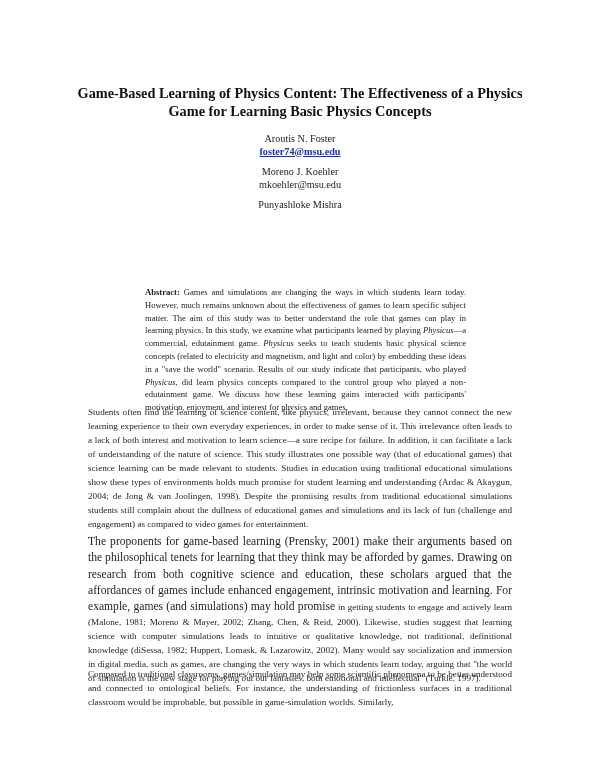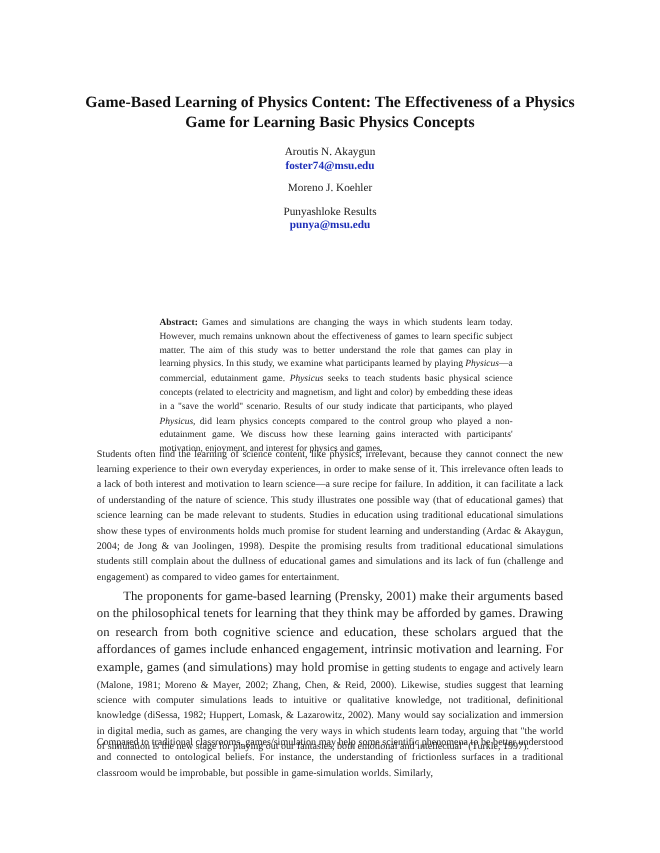--- a/index.html
+++ b/index.html
@@ -11,56 +11,56 @@
     .title {
       position: absolute; left: 60px; width: 480px; top: 68px;
       text-align: center; font-weight: bold; font-size: 14.3px; line-height: 18px; color: #111;
     }
     .authors {
       position: absolute; left: 150px; width: 300px; top: 117px;
       text-align: center; font-size: 10.2px; line-height: 12.6px; color: #222;
     }
     .author { margin-bottom: 8px; }
     .author .email { display: block; }
-    .author a.email { color: #1d2fb8; font-weight: bold; }
+    .author a.email { color: #1d2fb8; text-decoration: underline; font-weight: bold; }
     .author span.email { color: #222; }
     .affil { margin-top: 2px; font-size: 10.6px; line-height: 12.4px; }
     .abstract {
       position: absolute; left: 145px; width: 321px; top: 270px;
       font-size: 8.6px; line-height: 12.8px; text-align: justify; color: #222;
     }
     .abstract .label { font-weight: bold; }
     .body-text {
       position: absolute; left: 88px; width: 424px;
       font-size: 9.15px; line-height: 14px; text-align: justify; color: #1e1e1e;
     }
     .p1 { top: 389px; }
     .p2 { top: 518px; }
-    .p2 .lead { font-size: 11.6px; line-height: 16.3px; display: inline; margin-left: 24px; }
+    .p2 .lead { font-size: 11.6px; line-height: 16.3px; display: inline; }
     .p3 { top: 651px; }
     em { }
   </style>
 </head>
 <body>
 
 <div class="page">
 
   <div class="title">Game-Based Learning of Physics Content: The Effectiveness of a Physics Game for Learning Basic Physics Concepts</div>
 
   <div class="authors">
     <div class="author">
-      <span>Aroutis N. Akaygun</span>
+      <span>Aroutis N. Foster</span>
       <a class="email">foster74@msu.edu</a>
     </div>
     <div class="author">
       <span>Moreno J. Koehler</span>
+      <span class="email">mkoehler@msu.edu</span>
     </div>
     <div class="author">
-      <span>Punyashloke Results</span>
-      <a class="email">punya@msu.edu</a>
+      <span>Punyashloke Mishra</span>
     </div>
   </div>
 
   <div class="abstract"><span class="label">Abstract:</span><span> Games and simulations are changing the ways in which students learn today. However, much remains unknown about the effectiveness of games to learn specific subject matter. The aim of this study was to better understand the role that games can play in learning physics. In this study, we examine what participants learned by playing </span><em>Physicus</em><span>—a commercial, edutainment game. </span><em>Physicus</em><span> seeks to teach students basic physical science concepts (related to electricity and magnetism, and light and color) by embedding these ideas in a "save the world" scenario. Results of our study indicate that participants, who played </span><em>Physicus</em><span>, did learn physics concepts compared to the control group who played a non-edutainment game. We discuss how these learning gains interacted with participants' motivation, enjoyment, and interest for physics and games.</span></div>
 
   <div class="body-text p1">Students often find the learning of science content, like physics, irrelevant, because they cannot connect the new learning experience to their own everyday experiences, in order to make sense of it. This irrelevance often leads to a lack of both interest and motivation to learn science—a sure recipe for failure.  In addition, it can facilitate a lack of understanding of the nature of science. This study illustrates one possible way (that of educational games) that science learning can be made relevant to students. Studies in education using traditional educational simulations show these types of environments holds much promise for student learning and understanding (Ardac &amp; Akaygun, 2004; de Jong &amp; van Joolingen, 1998). Despite the promising results from traditional educational simulations students still complain about the dullness of educational games and simulations and its lack of fun (challenge and engagement) as compared to video games for entertainment.</div>
 
   <div class="body-text p2"><span class="lead">The proponents for game-based learning (Prensky, 2001) make their arguments based on the philosophical tenets for learning that they think may be afforded by games. Drawing on research from both cognitive science and education, these scholars argued that the affordances of games include enhanced engagement, intrinsic motivation and learning. For example, games (and simulations) may hold promise</span><span> in getting students to engage and actively learn (Malone, 1981; Moreno &amp; Mayer, 2002; Zhang, Chen, &amp; Reid, 2000). Likewise, studies suggest that learning science with computer simulations leads to intuitive or qualitative knowledge, not traditional, definitional knowledge (diSessa, 1982; Huppert, Lomask, &amp; Lazarowitz, 2002). Many would say socialization and immersion in digital media, such as games, are changing the very ways in which students learn today, arguing that "the world of simulation is the new stage for playing out our fantasies, both emotional and intellectual" (Turkle, 1997).</span></div>
 
   <div class="body-text p3">Compared to traditional classrooms, games/simulation may help some scientific phenomena to be better understood and connected to ontological beliefs. For instance, the understanding of frictionless surfaces in a traditional classroom would be improbable, but possible in game-simulation worlds. Similarly,</div>

